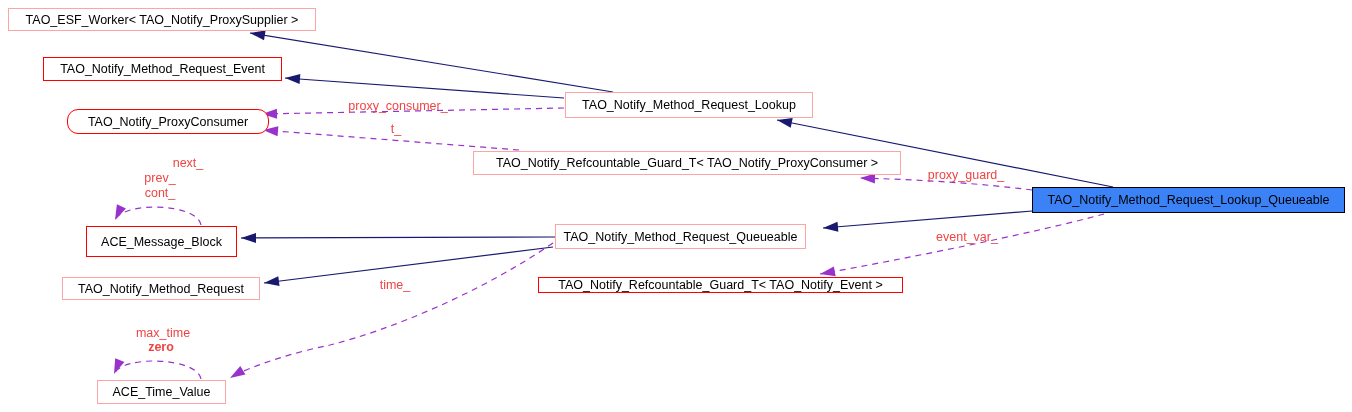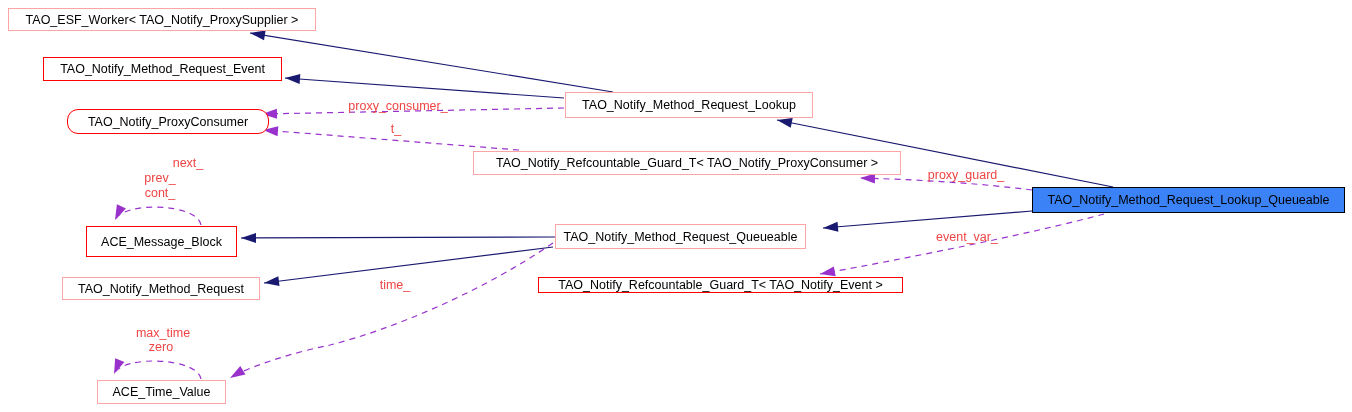--- a/index.html
+++ b/index.html
@@ -101,15 +101,15 @@
 
   <div class="elabel" style="left:967px; top:237px;">event_var_</div>
 
   <div class="elabel" style="left:395px; top:285px;">time_</div>
 
   <div class="elabel" style="left:160px; top:163px;margin-left:28px;">next_</div>
   <div class="elabel" style="left:160px; top:178px;">prev_</div>
   <div class="elabel" style="left:160px; top:193px;">cont_</div>
 
   <div class="elabel" style="left:163px; top:333px;">max_time</div>
-  <div class="elabel" style="left:161px; top:347px;">zero</div>
+  <div class="elabel" style="left:161px; top:347px;font-weight:bold;">zero</div>
 
 </div>
 
 </body></html>

